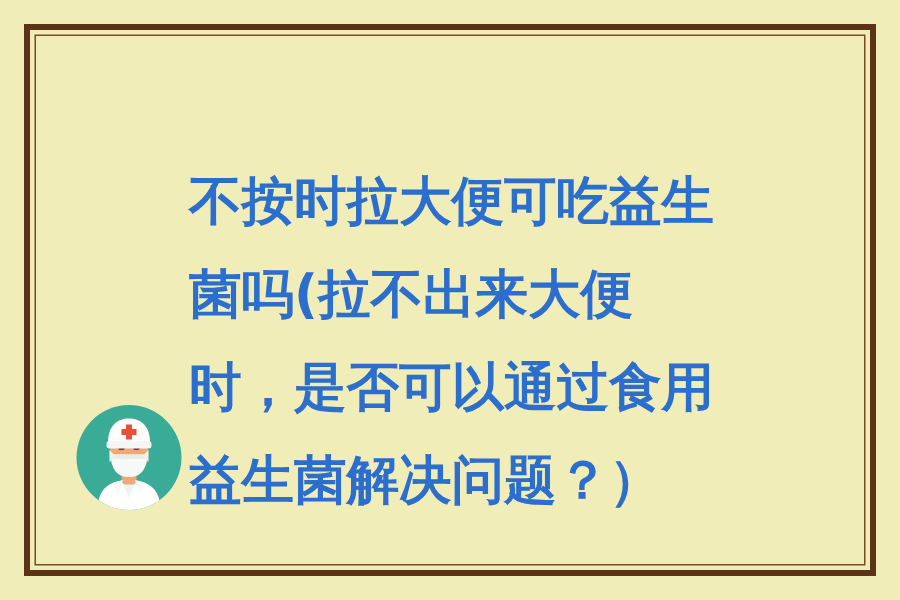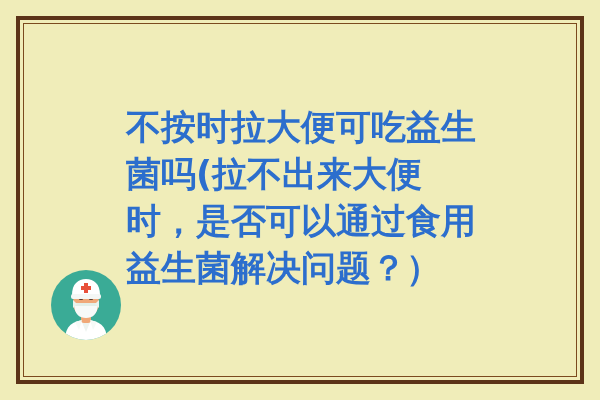--- a/index.html
+++ b/index.html
@@ -43,21 +43,21 @@
   }
 
   
   .title-block {
     position: absolute;
     left: 126px;
     top: 104px;
     width: 352px;
     color: #2c6ecd;
     font-size: 35px;
-    line-height: 47px;
+    line-height: 62px;
     font-weight: bold;
     letter-spacing: 0px;
     text-align: left;
     white-space: pre-wrap;
     word-break: break-all;
   }
 
   
   .avatar {
     position: absolute;

